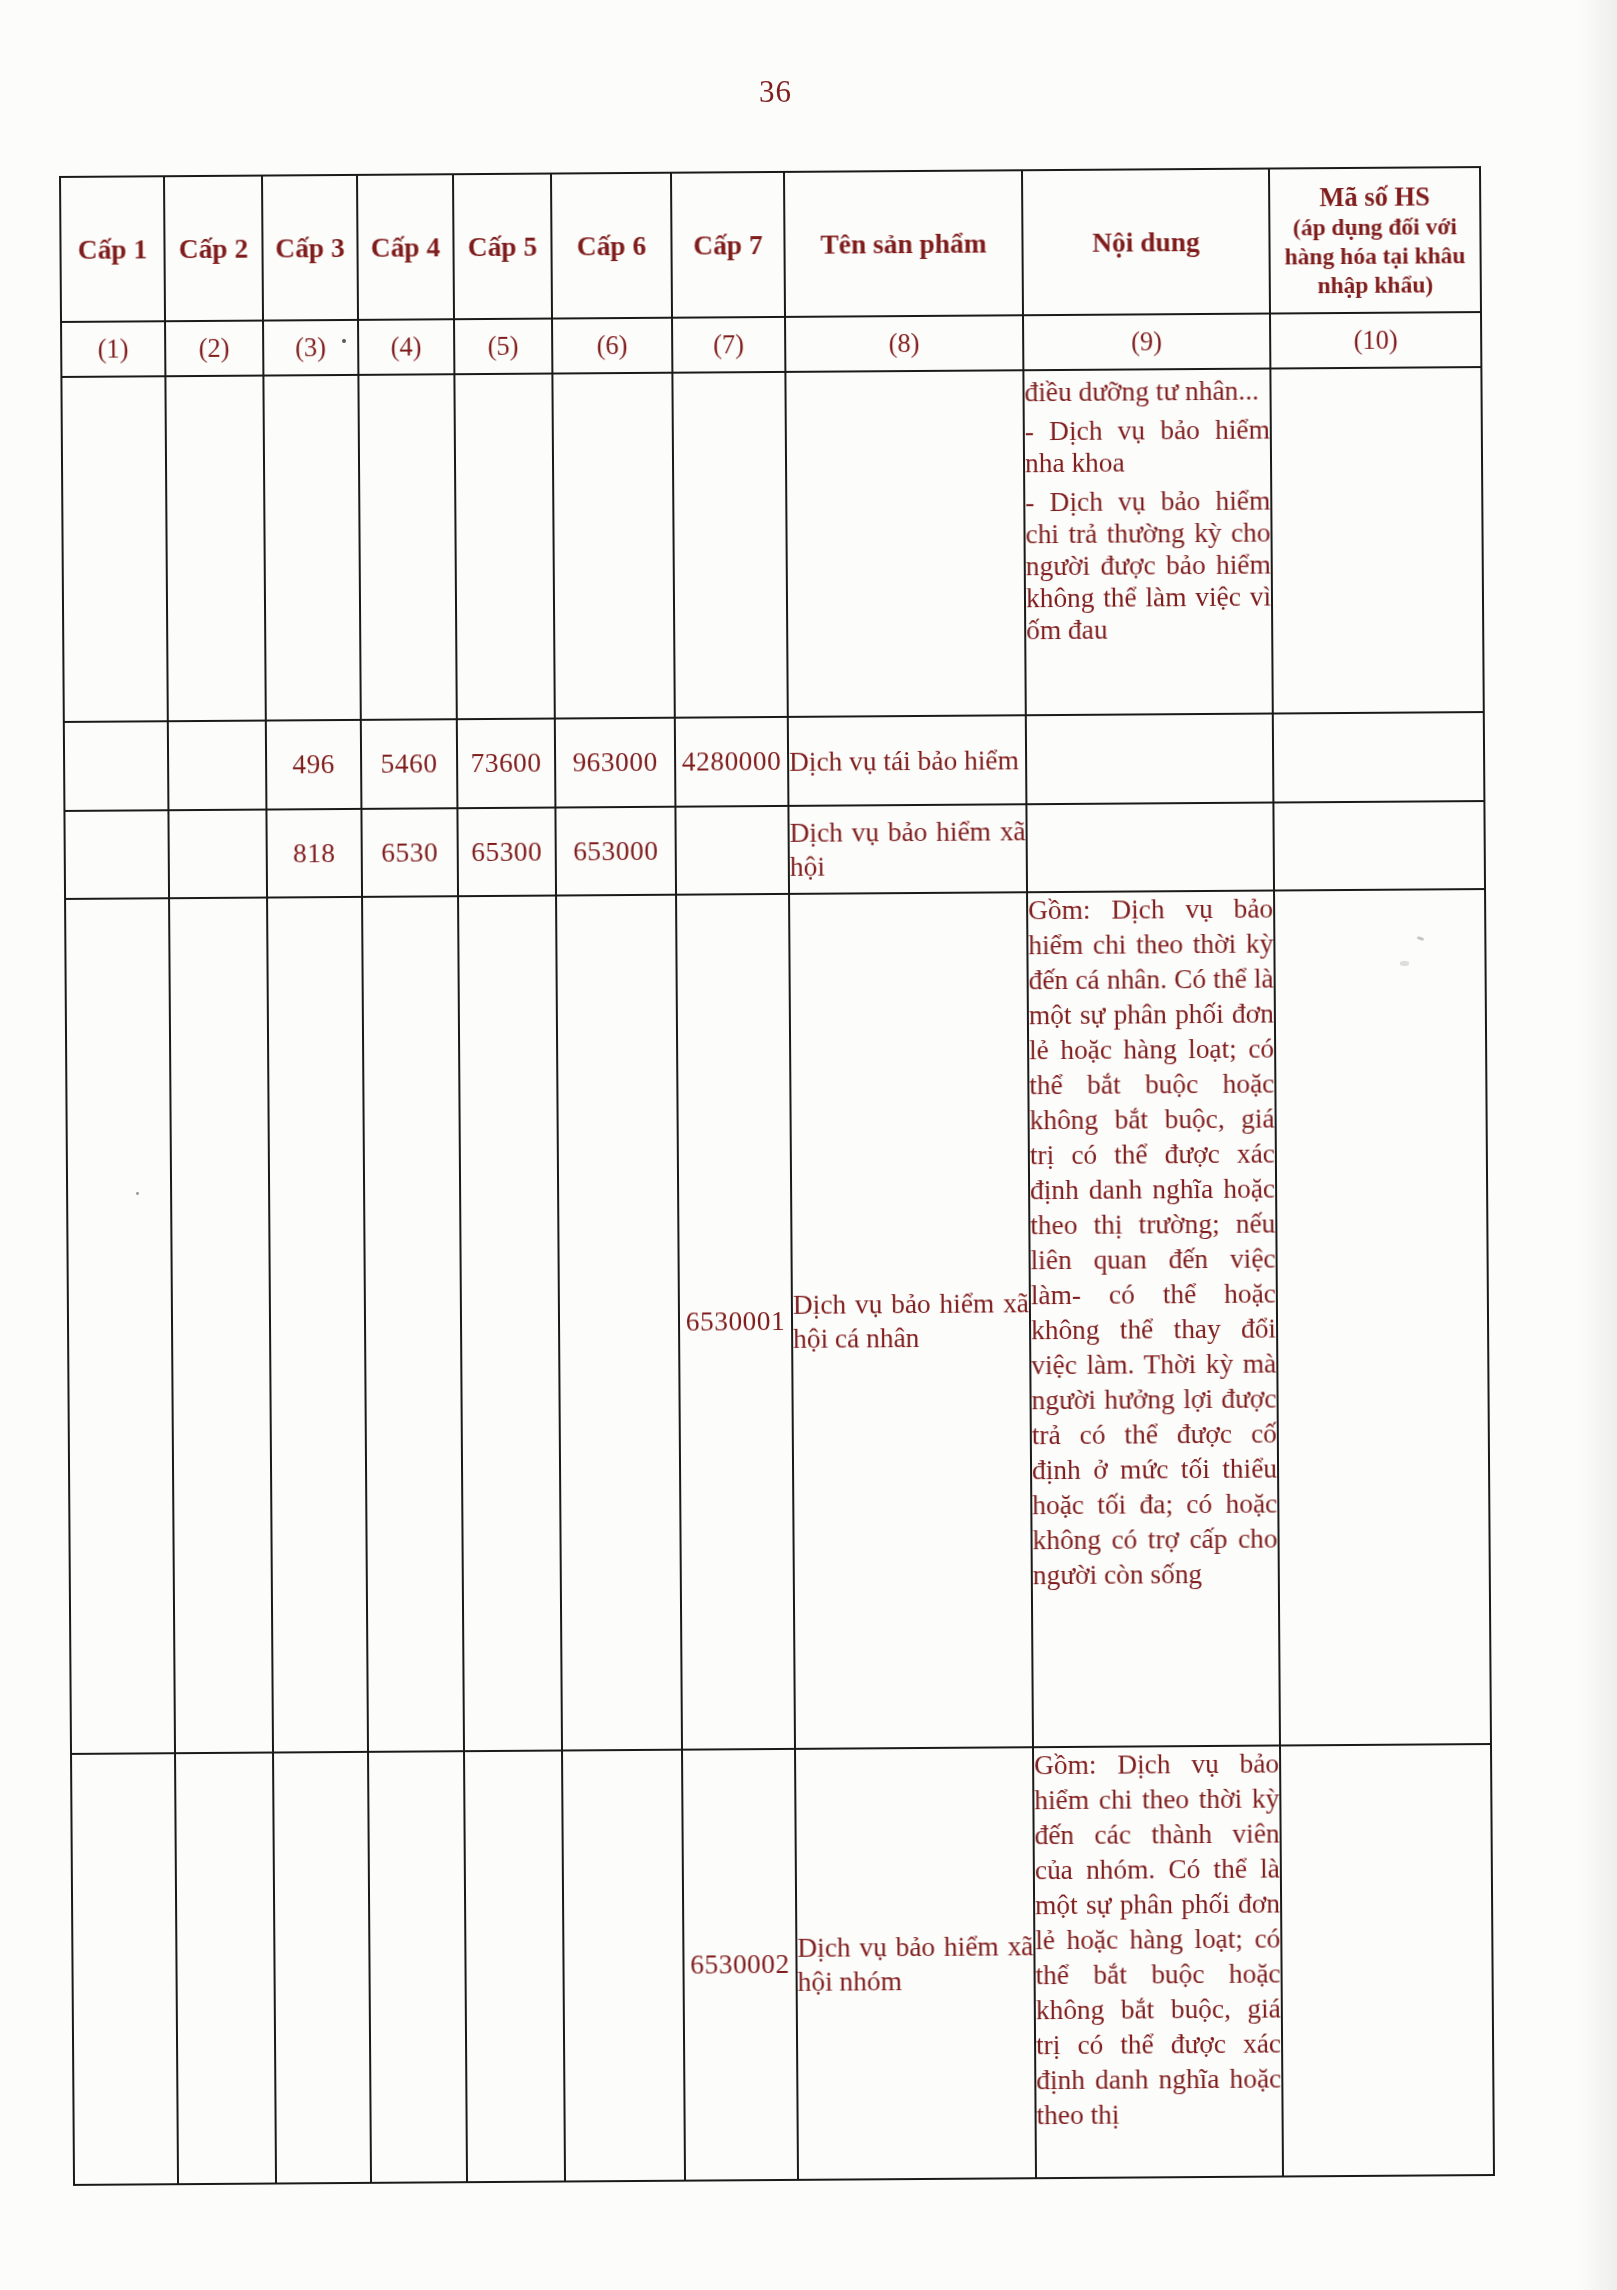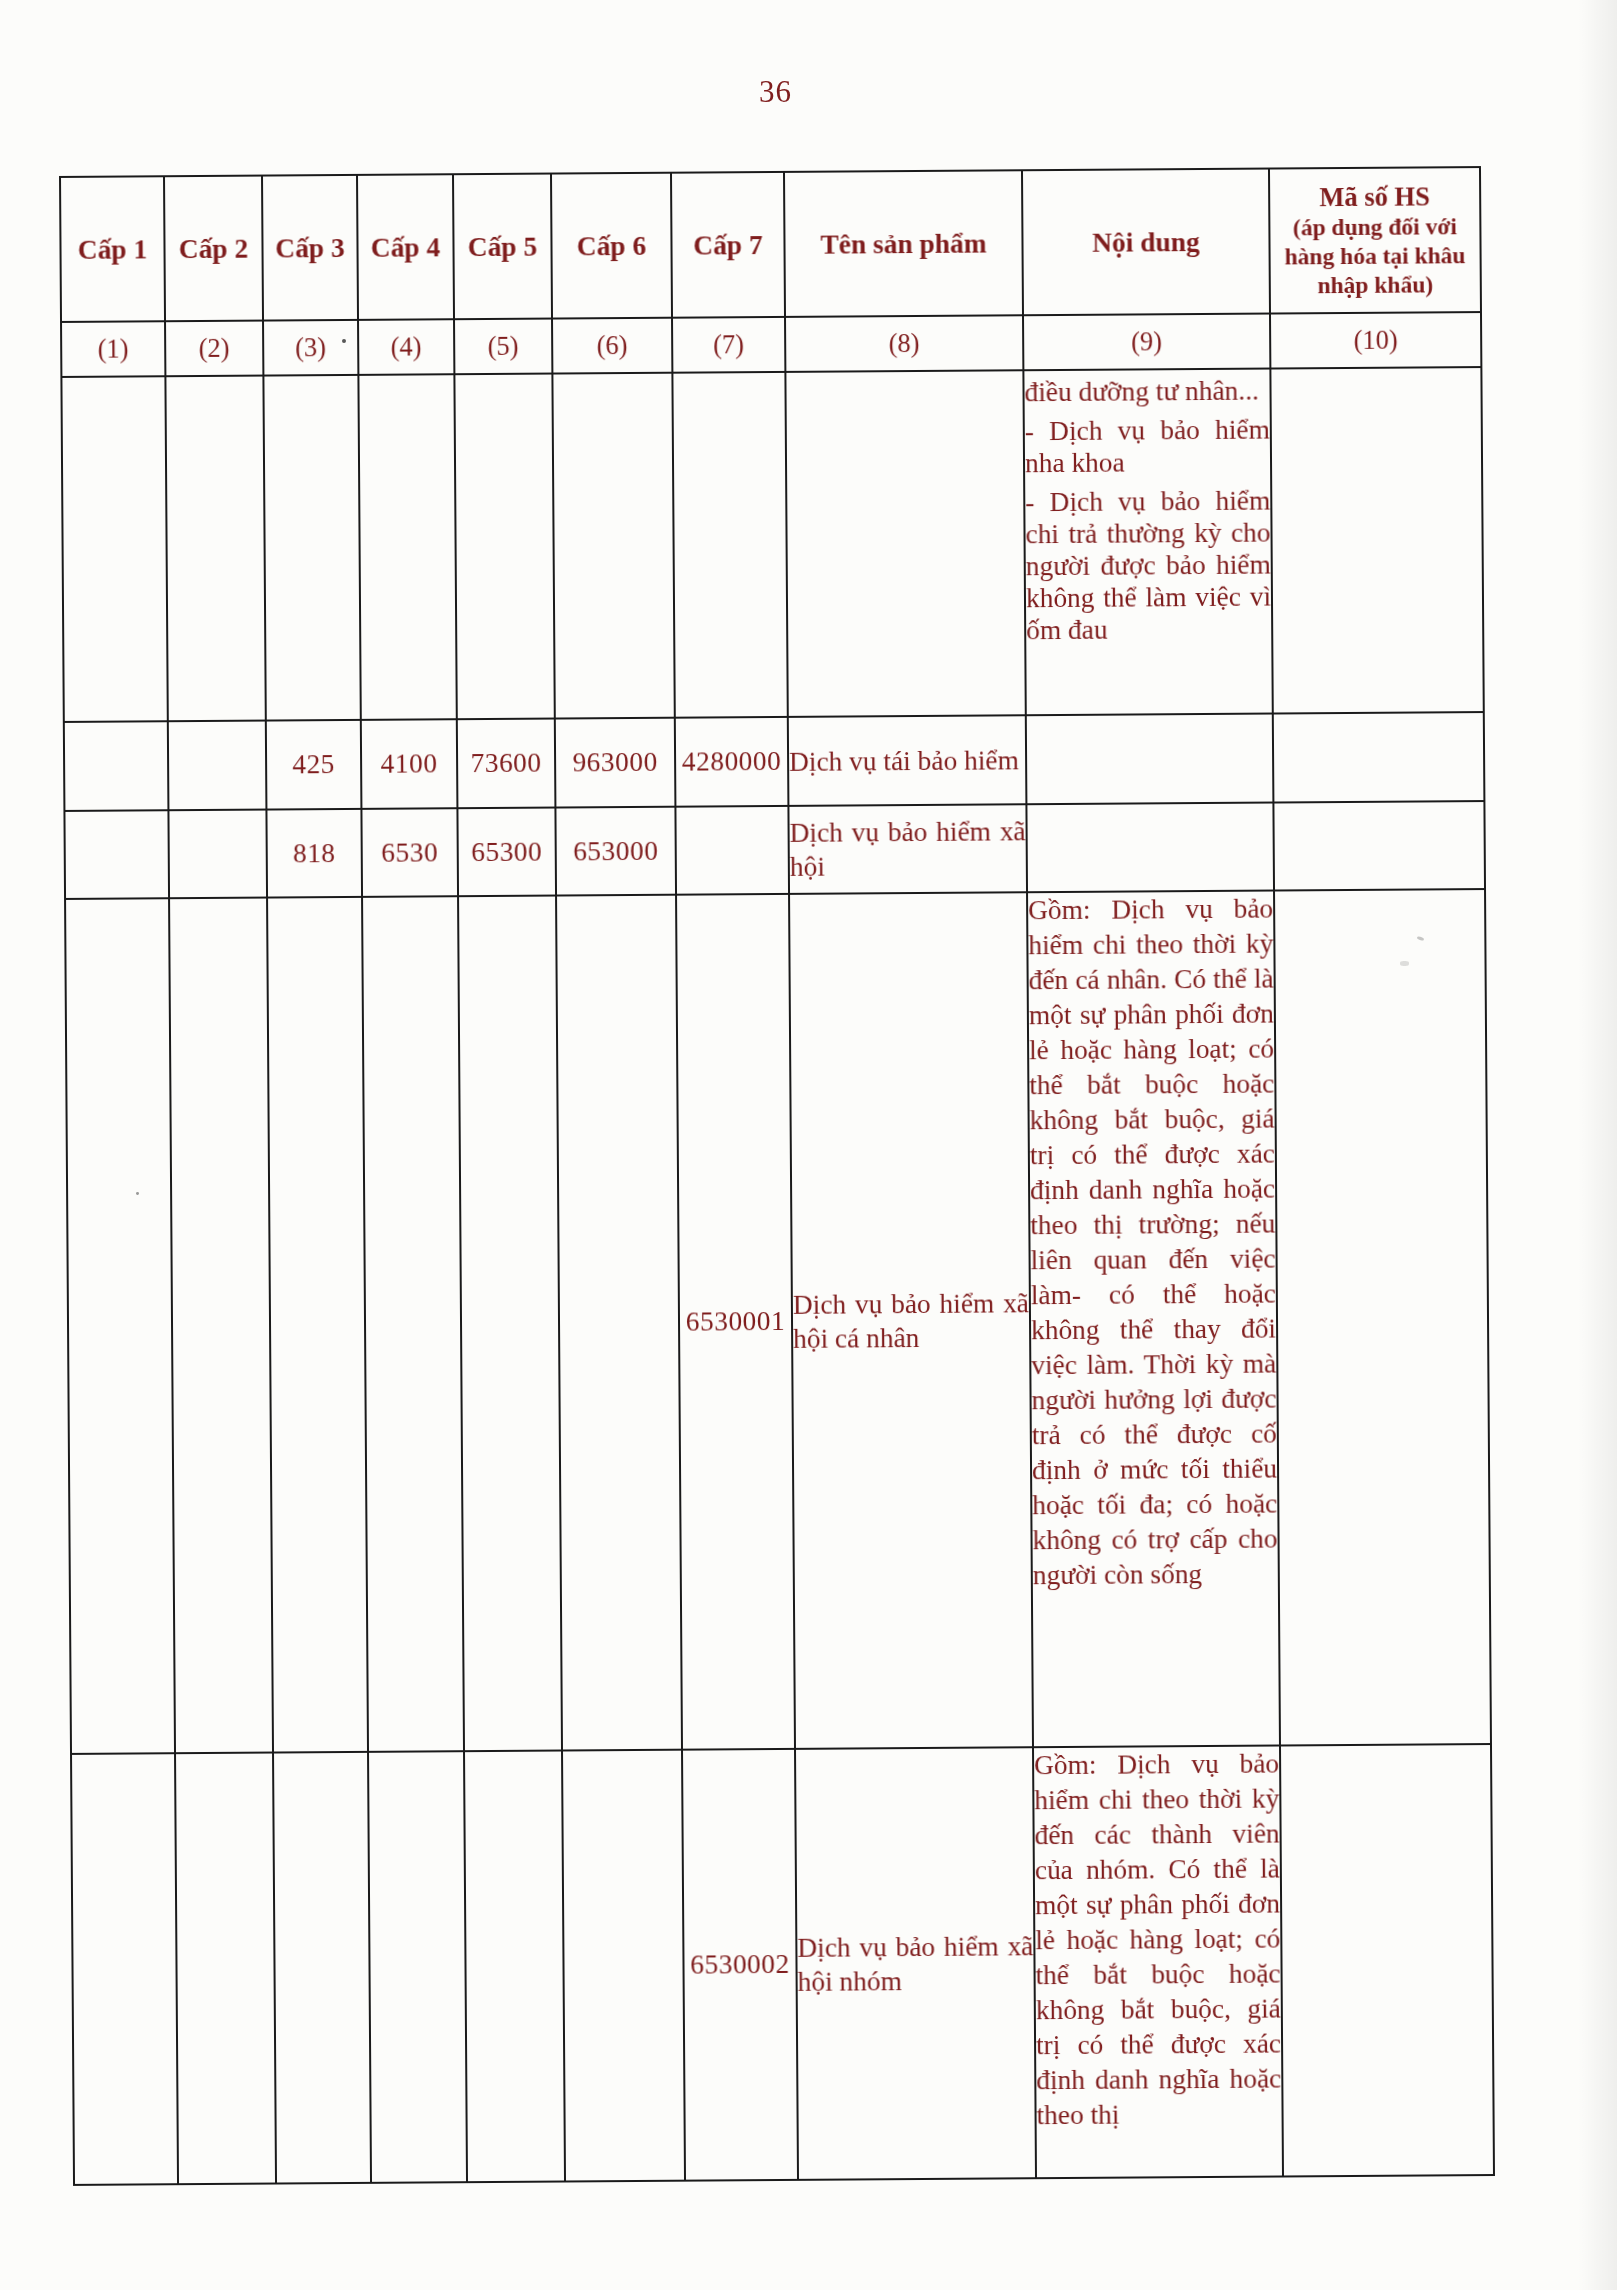--- a/index.html
+++ b/index.html
@@ -130,22 +130,22 @@
             <p>điều dưỡng tư nhân...</p>
             <p>- Dịch vụ bảo hiểm nha khoa</p>
             <p>- Dịch vụ bảo hiểm chi trả thường kỳ cho người được bảo hiểm không thể làm việc vì ốm đau</p>
           </td>
           <td class="ma"></td>
         </tr>
 
         <tr class="r2">
           <td class="code"></td>
           <td class="code"></td>
-          <td class="code">425</td>
-          <td class="code">4100</td>
+          <td class="code">496</td>
+          <td class="code">5460</td>
           <td class="code">73600</td>
           <td class="code">963000</td>
           <td class="code">4280000</td>
           <td class="name">Dịch vụ tái bảo hiểm</td>
           <td class="noi"></td>
           <td class="ma"></td>
         </tr>
 
         <tr class="r3">
           <td class="code"></td>

